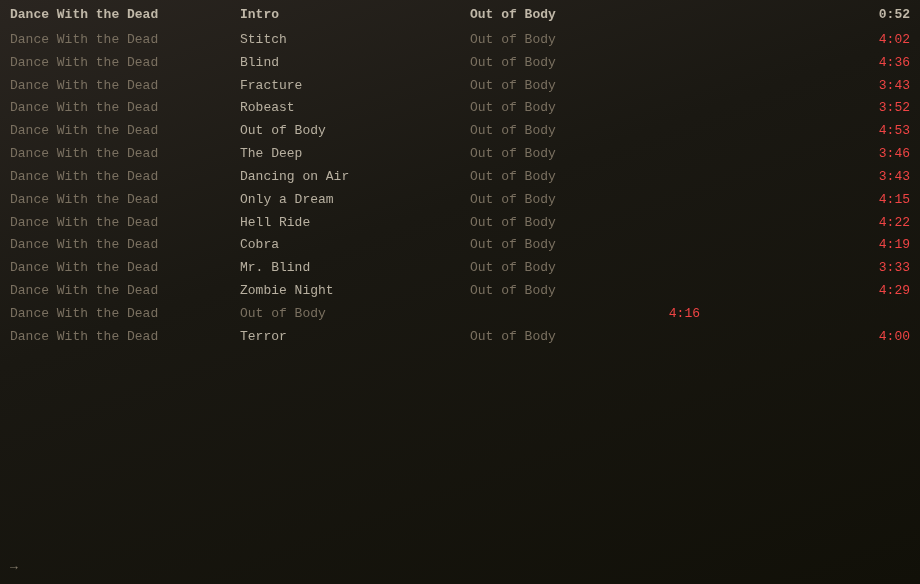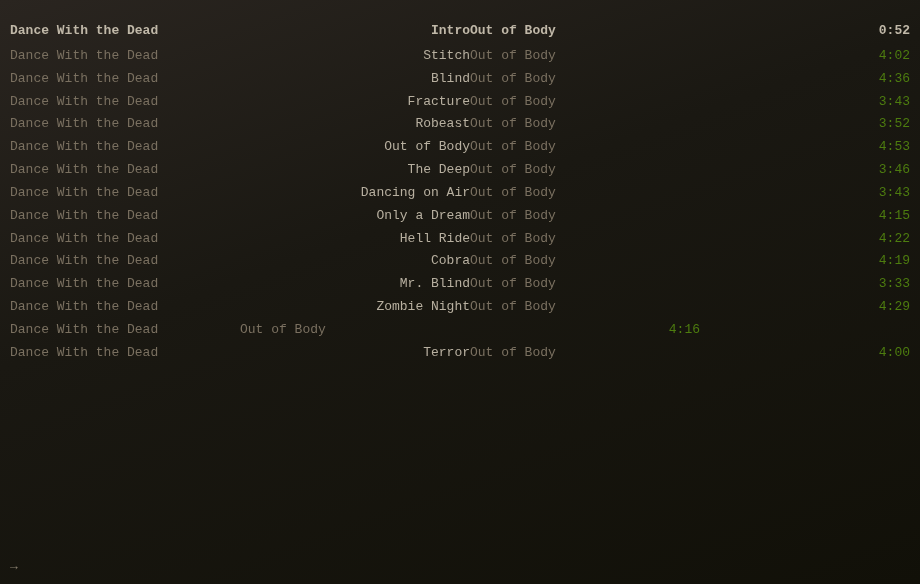--- a/index.html
+++ b/index.html
@@ -14,21 +14,21 @@
       background: linear-gradient(160deg, #2a2520 0%, #1a1812 40%, #111008 100%);
       font-family: 'Courier New', Courier, monospace;
       color: #8a8070;
       font-size: 13px;
       overflow: hidden;
       position: relative;
     }
 
     .track-list {
       width: 100%;
-      padding: 20px 0;
+      padding: 4px 0;
     }
 
     .track-row {
       display: grid;
       grid-template-columns: 230px 230px 230px 1fr;
       padding: 2px 10px;
       line-height: 1.45;
     }
 
     .track-row.header {
@@ -36,30 +36,29 @@
       font-weight: bold;
       margin-bottom: 2px;
     }
 
     .col-artist {
       color: #7a7060;
     }
 
     .col-title {
       color: #b8b0a0;
-      text-align: right;
     }
 
     .col-album {
       color: #7a7060;
     }
 
     .col-duration {
       text-align: right;
-      color: #4d7c0f;
+      color: #ef4444;
     }
 
     .header .col-artist,
     .header .col-title,
     .header .col-album,
     .header .col-duration {
       color: #c0b8a8;
     }
 
     .arrow-indicator {

